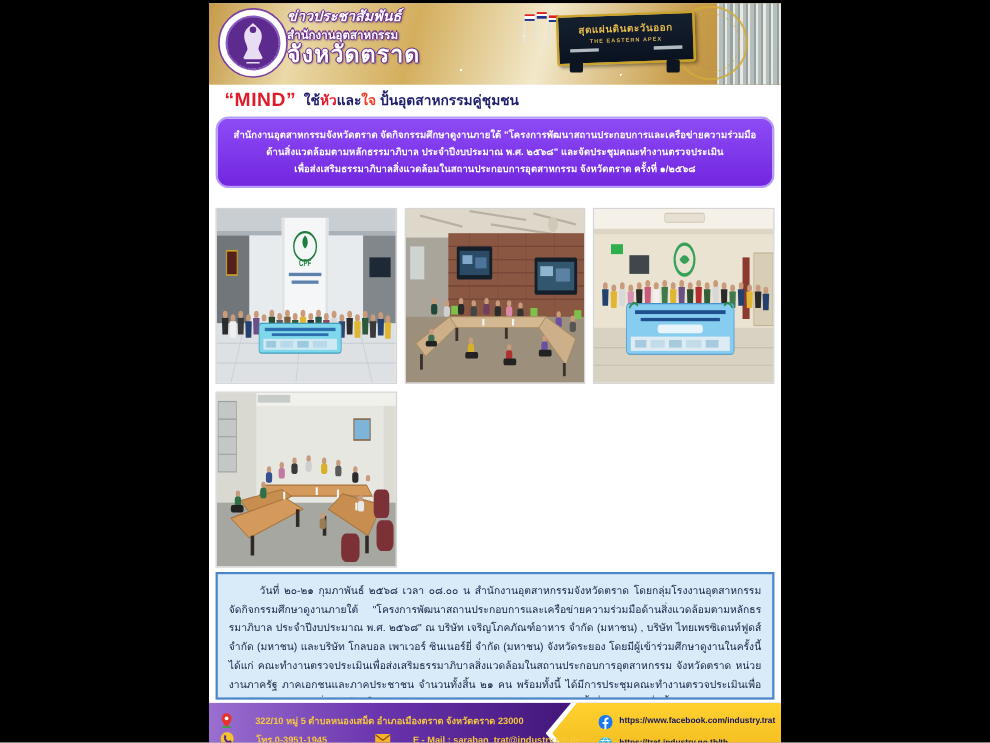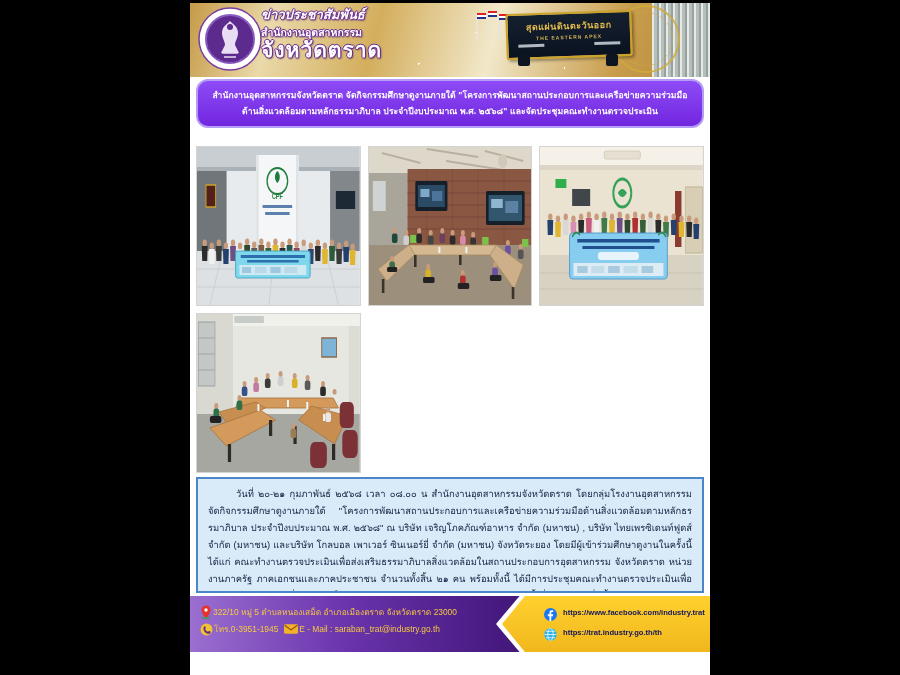--- a/index.html
+++ b/index.html
@@ -66,21 +66,21 @@
     background:linear-gradient(90deg,#9a6fd0 0%,#6a34ad 30%,#45197e 60%,#2a0f56 100%)}
   .farrow-w{position:absolute;right:0;top:0;height:100%;width:214px;background:#fff;
     clip-path:polygon(11% 0,100% 0,100% 100%,11% 100%,0 50%)}
   .farrow{position:absolute;right:0;top:0;height:100%;width:208px;background:linear-gradient(180deg,#ffd12f,#f0b71c);
     clip-path:polygon(11% 0,100% 0,100% 100%,11% 100%,0 50%);
     display:flex;flex-direction:column;justify-content:center;gap:7px;padding-left:42px;box-sizing:border-box}
   .furl{display:flex;align-items:flex-start;gap:6px;font-size:7.6px;font-weight:700;color:#15155e;cursor:pointer}
   .icn{display:inline-block;flex:0 0 auto}
   .fleft{position:absolute;left:10px;top:6px;color:#f6c93f}
   .fl-title{font-size:9.5px;font-weight:800;margin-left:24px;margin-bottom:2px;letter-spacing:.2px}
-  .fl-row{display:flex;align-items:center;gap:1px;font-size:8.4px;font-weight:400;margin-top:3px}
+  .fl-row{display:flex;align-items:center;gap:20px;font-size:8.4px;font-weight:700;margin-top:3px}
   .fl-row .gap{width:4px}
 </style>
 </head>
 <body>
 
 <div class="sheet">
 
   <div class="header">
     <div class="sparkles"></div>
 
@@ -124,24 +124,29 @@
             <i></i>
           </div>
       </div>
       <div class="signlegs">
           <i></i>
           <i></i>
         </div>
     </div>
   </div>
 
+  <div class="tagline">
+    <span class="mind">“MIND”</span>
+    <span class="tg"><span>ใช้</span><span class="red">หัว</span><span>และ</span><span class="org">ใจ</span><span> ปั้นอุตสาหกรรมคู่ชุมชน</span></span>
+  </div>
 
   <div class="banner">
     <div>สำนักงานอุตสาหกรรมจังหวัดตราด จัดกิจกรรมศึกษาดูงานภายใต้ "โครงการพัฒนาสถานประกอบการและเครือข่ายความร่วมมือ</div>
     <div>ด้านสิ่งแวดล้อมตามหลักธรรมาภิบาล ประจำปีงบประมาณ พ.ศ. ๒๕๖๘" และจัดประชุมคณะทำงานตรวจประเมิน</div>
+    <div>เพื่อส่งเสริมธรรมาภิบาลสิ่งแวดล้อมในสถานประกอบการอุตสาหกรรม จังหวัดตราด ครั้งที่ ๑/๒๕๖๘</div>
   </div>
 
   <svg width="0" height="0" style="position:absolute" aria-hidden="true">
     <defs>
       <g id="psn">
           <circle cx="0" cy="0" r="3.4" fill="#c79b7b"></circle>
           <path d="M-4.6 3h9.2l-.7 15h-7.8z" fill="currentColor"></path>
         </g>
       <g id="pst">
           <circle cx="0" cy="0" r="3.1" fill="#c79b7b"></circle>

